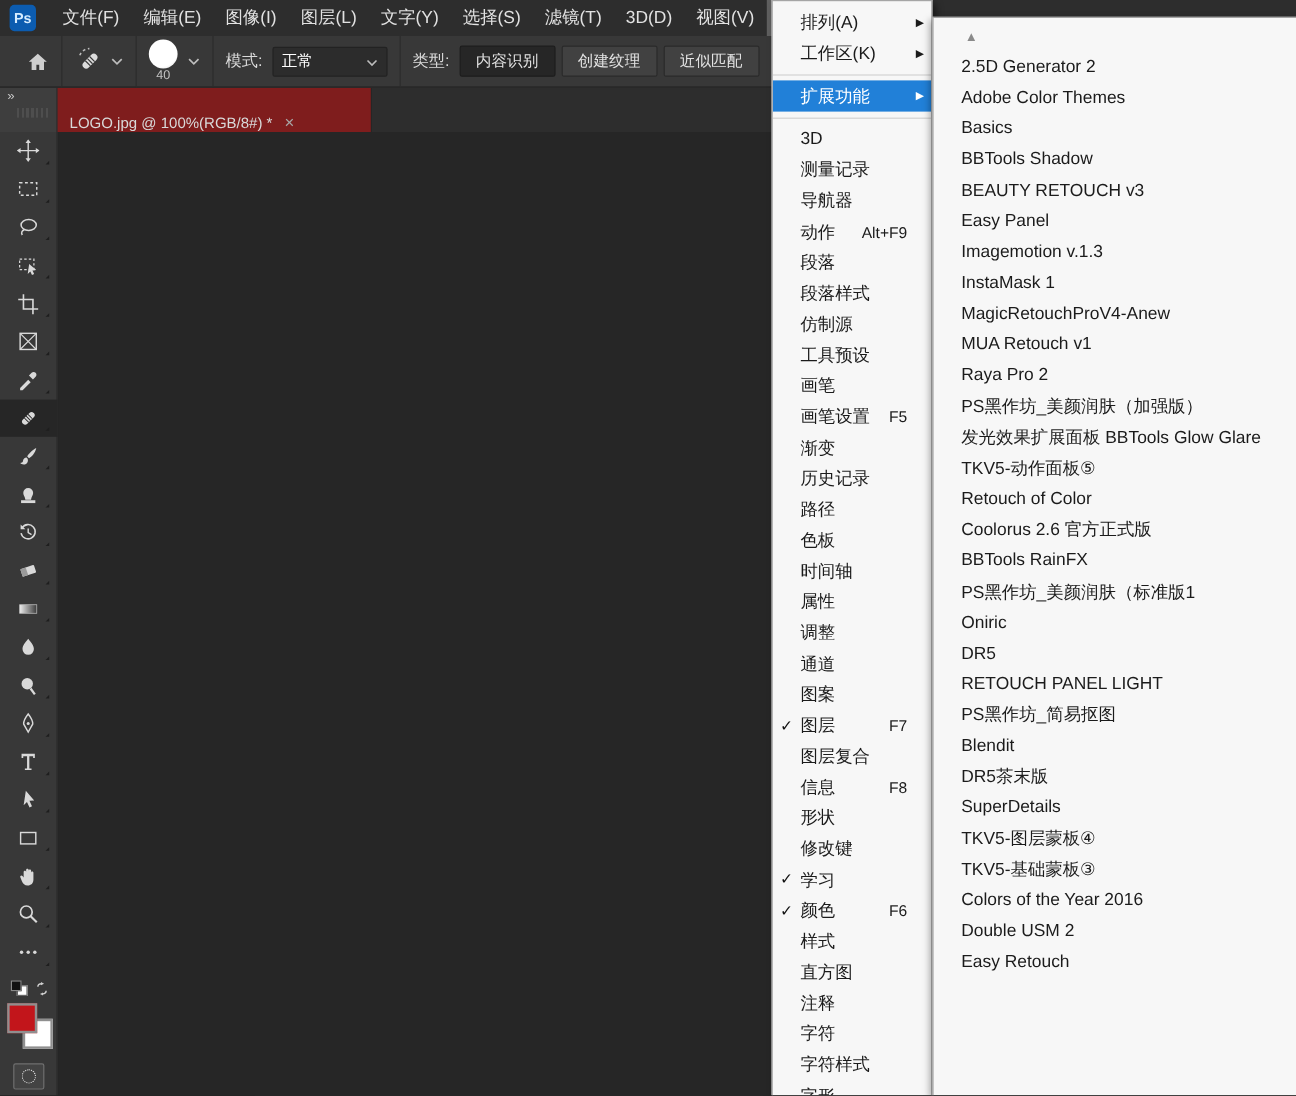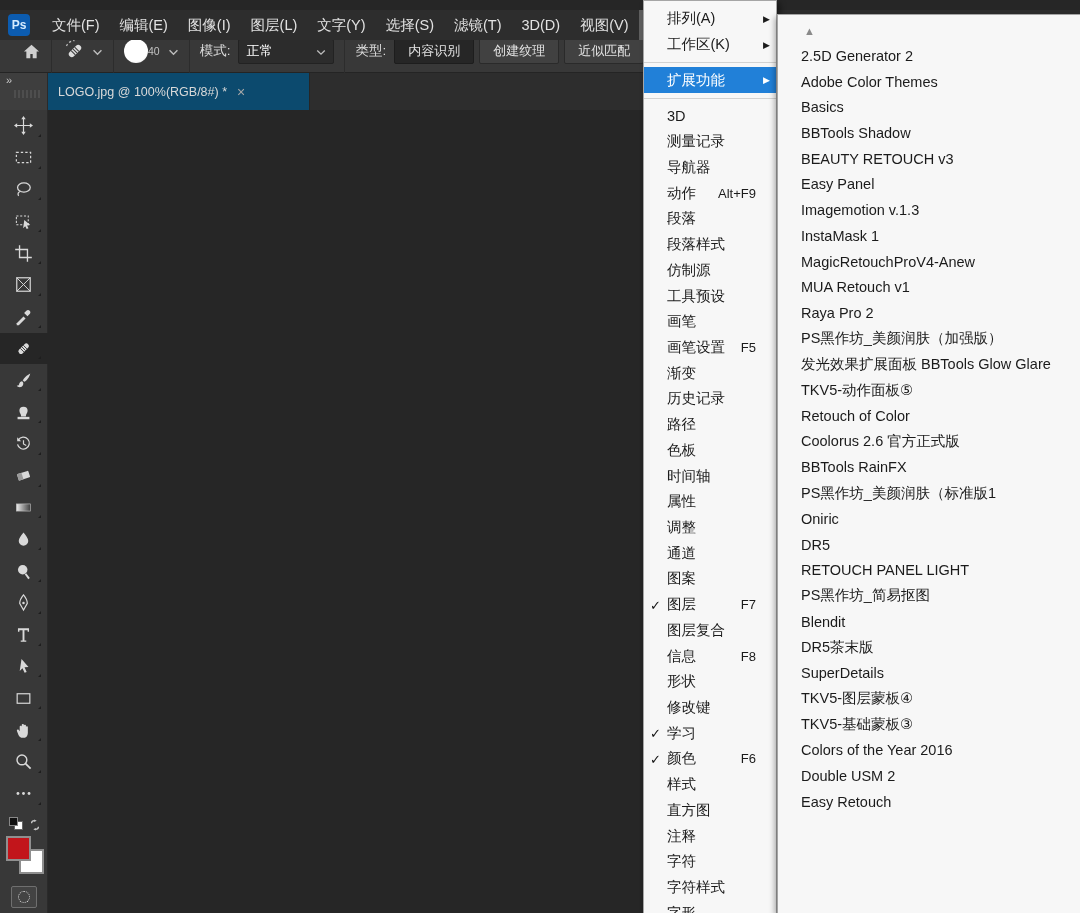--- a/index.html
+++ b/index.html
@@ -1,46 +1,46 @@
 <!DOCTYPE html>
 <html style="--hl: #2180d8;"><head>
 <meta charset="utf-8">
 <style>
   html,body{margin:0;padding:0;background:#262626;}
   *{box-sizing:border-box;font-family:"Liberation Sans","DejaVu Sans",sans-serif;}
   .app{position:relative;width:1080px;height:913px;overflow:hidden;background:#262626;}
 
   
-  .menubar{position:absolute;left:0;top:10px;width:1080px;height:30px;background:#2d2d2d;display:flex;align-items:center;z-index:5;}
+  .menubar{position:absolute;left:0;top:0;width:1080px;height:30px;background:#2d2d2d;display:flex;align-items:center;z-index:5;}
   .ps-logo{width:22px;height:22px;margin-left:8px;border-radius:4px;background:#0c5cb0;color:#d6ecff;font-weight:bold;font-size:12px;display:flex;align-items:center;justify-content:center;flex:0 0 auto;}
   .mb-items{display:flex;height:30px;margin-left:12px;}
   .mb-item{height:30px;line-height:30px;padding:0 10px;color:#e2e2e2;font-size:14.5px;white-space:nowrap;cursor:default;}
   .mb-item.active{background:#5f5f5f;}
 
   
   .optionsbar{position:absolute;left:0;top:30px;width:1080px;height:43px;background:#383838;border-bottom:1px solid #242424;display:flex;align-items:center;z-index:4;color:#d8d8d8;}
   .ob-sep{width:1px;height:43px;background:#2c2c2c;margin:0 10px;flex:0 0 auto;}
   .ob-icon{color:#cfcfcf;display:flex;align-items:center;justify-content:center;}
   .ob-home{margin-left:22px;}
   .ob-preset{display:flex;align-items:center;gap:6px;color:#dcdcdc;}
   .chev{color:#bdbdbd;}
-  .ob-brush{display:flex;flex-direction:row;align-items:center;justify-content:center;line-height:1;}
+  .ob-brush{display:flex;flex-direction:column;align-items:center;justify-content:center;line-height:1;}
   .ob-brush .circle{width:24px;height:24px;border-radius:50%;background:radial-gradient(circle at 45% 40%, #ffffff 65%, #cfcfcf 100%);}
   .ob-brush .num{font-size:10.5px;color:#c2c2c2;margin-top:1px;}
   .ob-label{font-size:13.5px;color:#dadada;margin-right:8px;white-space:nowrap;text-align:center;}
   .ob-select{width:96px;height:25px;background:#2c2c2c;border:1px solid #222;border-radius:2px;display:flex;align-items:center;justify-content:space-between;padding:0 7px;font-size:13px;color:#ffffff;}
   .type-group{display:flex;gap:5px;}
   .type-btn{height:26px;padding:0 13px;background:#414141;border:1px solid #2a2a2a;border-radius:2px;font-size:13px;color:#e3e3e3;display:flex;align-items:center;white-space:nowrap;}
   .type-btn.selected{background:#262626;border-color:#1d1d1d;}
 
   
   .tabstrip{position:absolute;left:0;top:73px;width:1080px;height:37px;background:#2d2d2d;display:flex;z-index:1;}
   .tool-header{width:48px;height:37px;background:#3e3e3e;border-right:1px solid #2a2a2a;color:#c7c7c7;font-size:11px;padding:1px 0 0 6px;}
   .tool-header .grip{margin:4px auto 0 auto;width:26px;height:8px;background:repeating-linear-gradient(90deg,#4e4e4e 0 2px,transparent 2px 4px);}
-  .tab{width:262px;height:37px;background:#0c4a6e;border-right:1px solid #262626;display:flex;align-items:center;padding:0 10px;gap:10px;}
+  .tab{width:262px;height:37px;background:#7f1d1d;border-right:1px solid #262626;display:flex;align-items:flex-end;padding:0 10px;gap:10px;}
   .tab .title{color:#d9d9d9;font-size:12.5px;white-space:nowrap;}
   .tab .close{color:#a8a8a8;font-size:14px;cursor:default;}
 
   
   .toolbar{position:absolute;left:0;top:110px;width:48px;height:803px;background:#383838;border-right:1px solid #2a2a2a;display:flex;flex-direction:column;align-items:center;z-index:1;}
   .tool{position:relative;width:48px;height:31.8px;display:flex;align-items:center;justify-content:center;color:#d9d9d9;}
   .tool.selected{background:#262626;}
   .tool::after{content:"";position:absolute;right:7px;bottom:5px;border-left:3px solid transparent;border-bottom:3px solid #1e1e1e;}
   .tool svg{display:block;}
   .tb-extras{margin-top:6px;display:flex;flex-direction:column;align-items:center;width:48px;}

